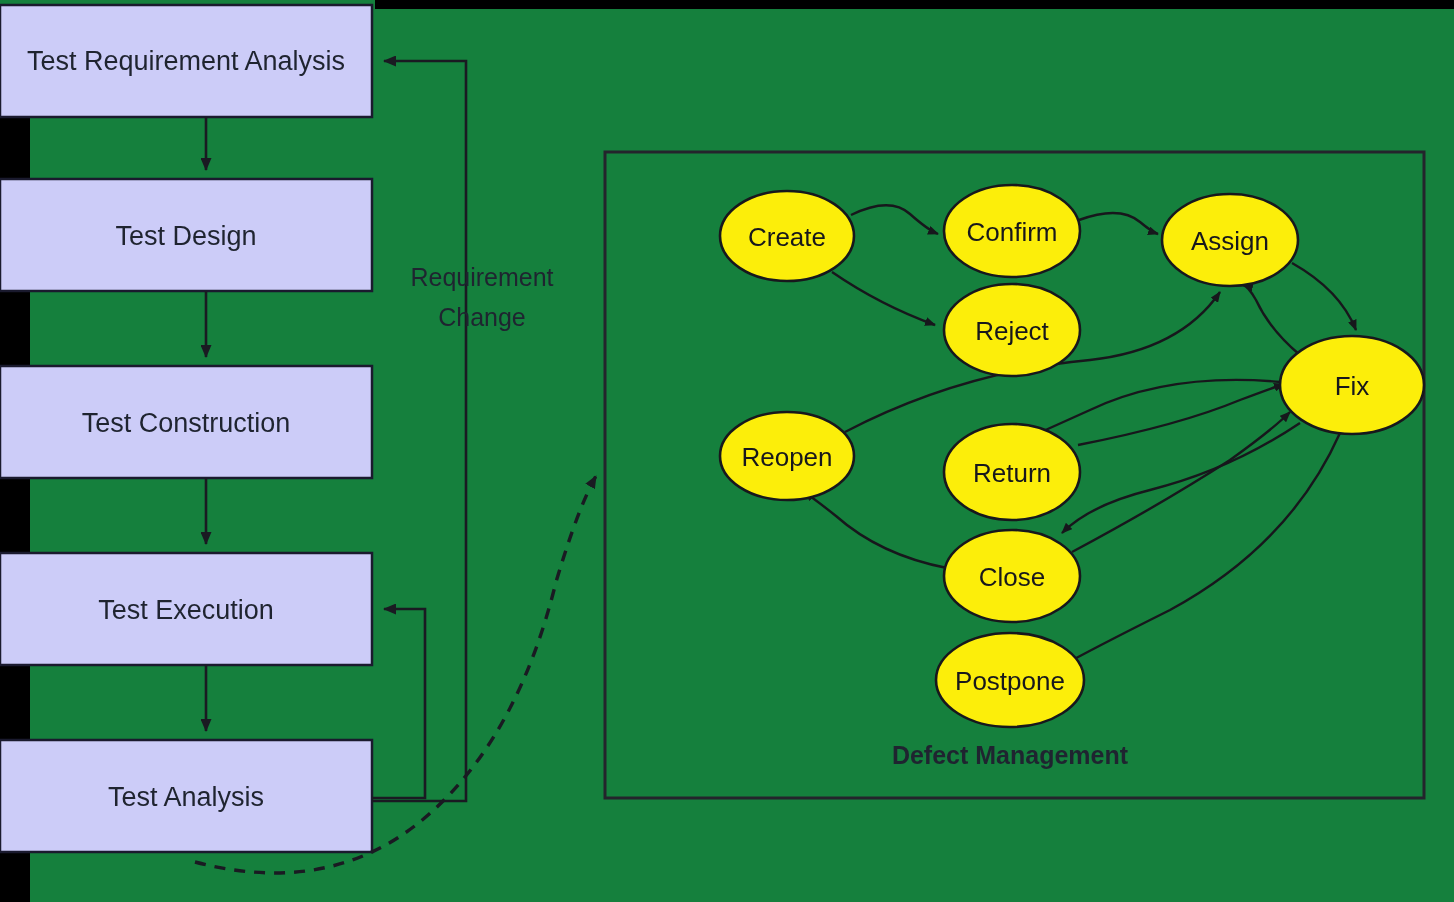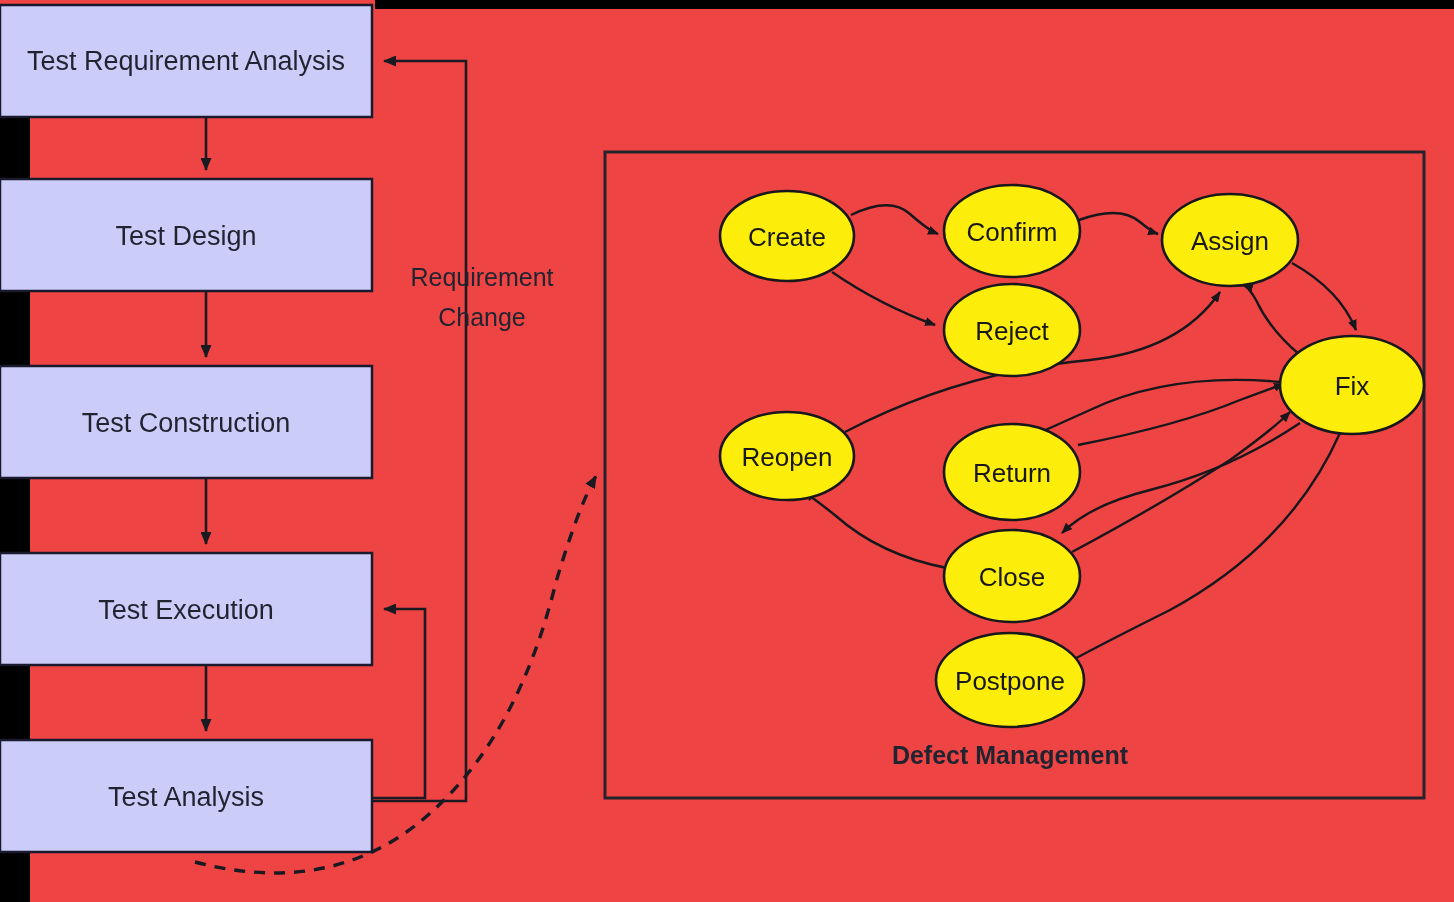--- a/index.html
+++ b/index.html
@@ -4,21 +4,21 @@
 <style>
   html, body {
     margin: 0;
     padding: 0;
     background: #ffffff;
   }
   #stage {
     position: relative;
     width: 1454px;
     height: 902px;
-    background: #ef4444;
+    background: #15803d;
     overflow: hidden;
     font-family: "Liberation Sans", sans-serif;
   }
   #stage svg {
     position: absolute;
     left: 0;
     top: 0;
     width: 1454px;
     height: 902px;
   }

